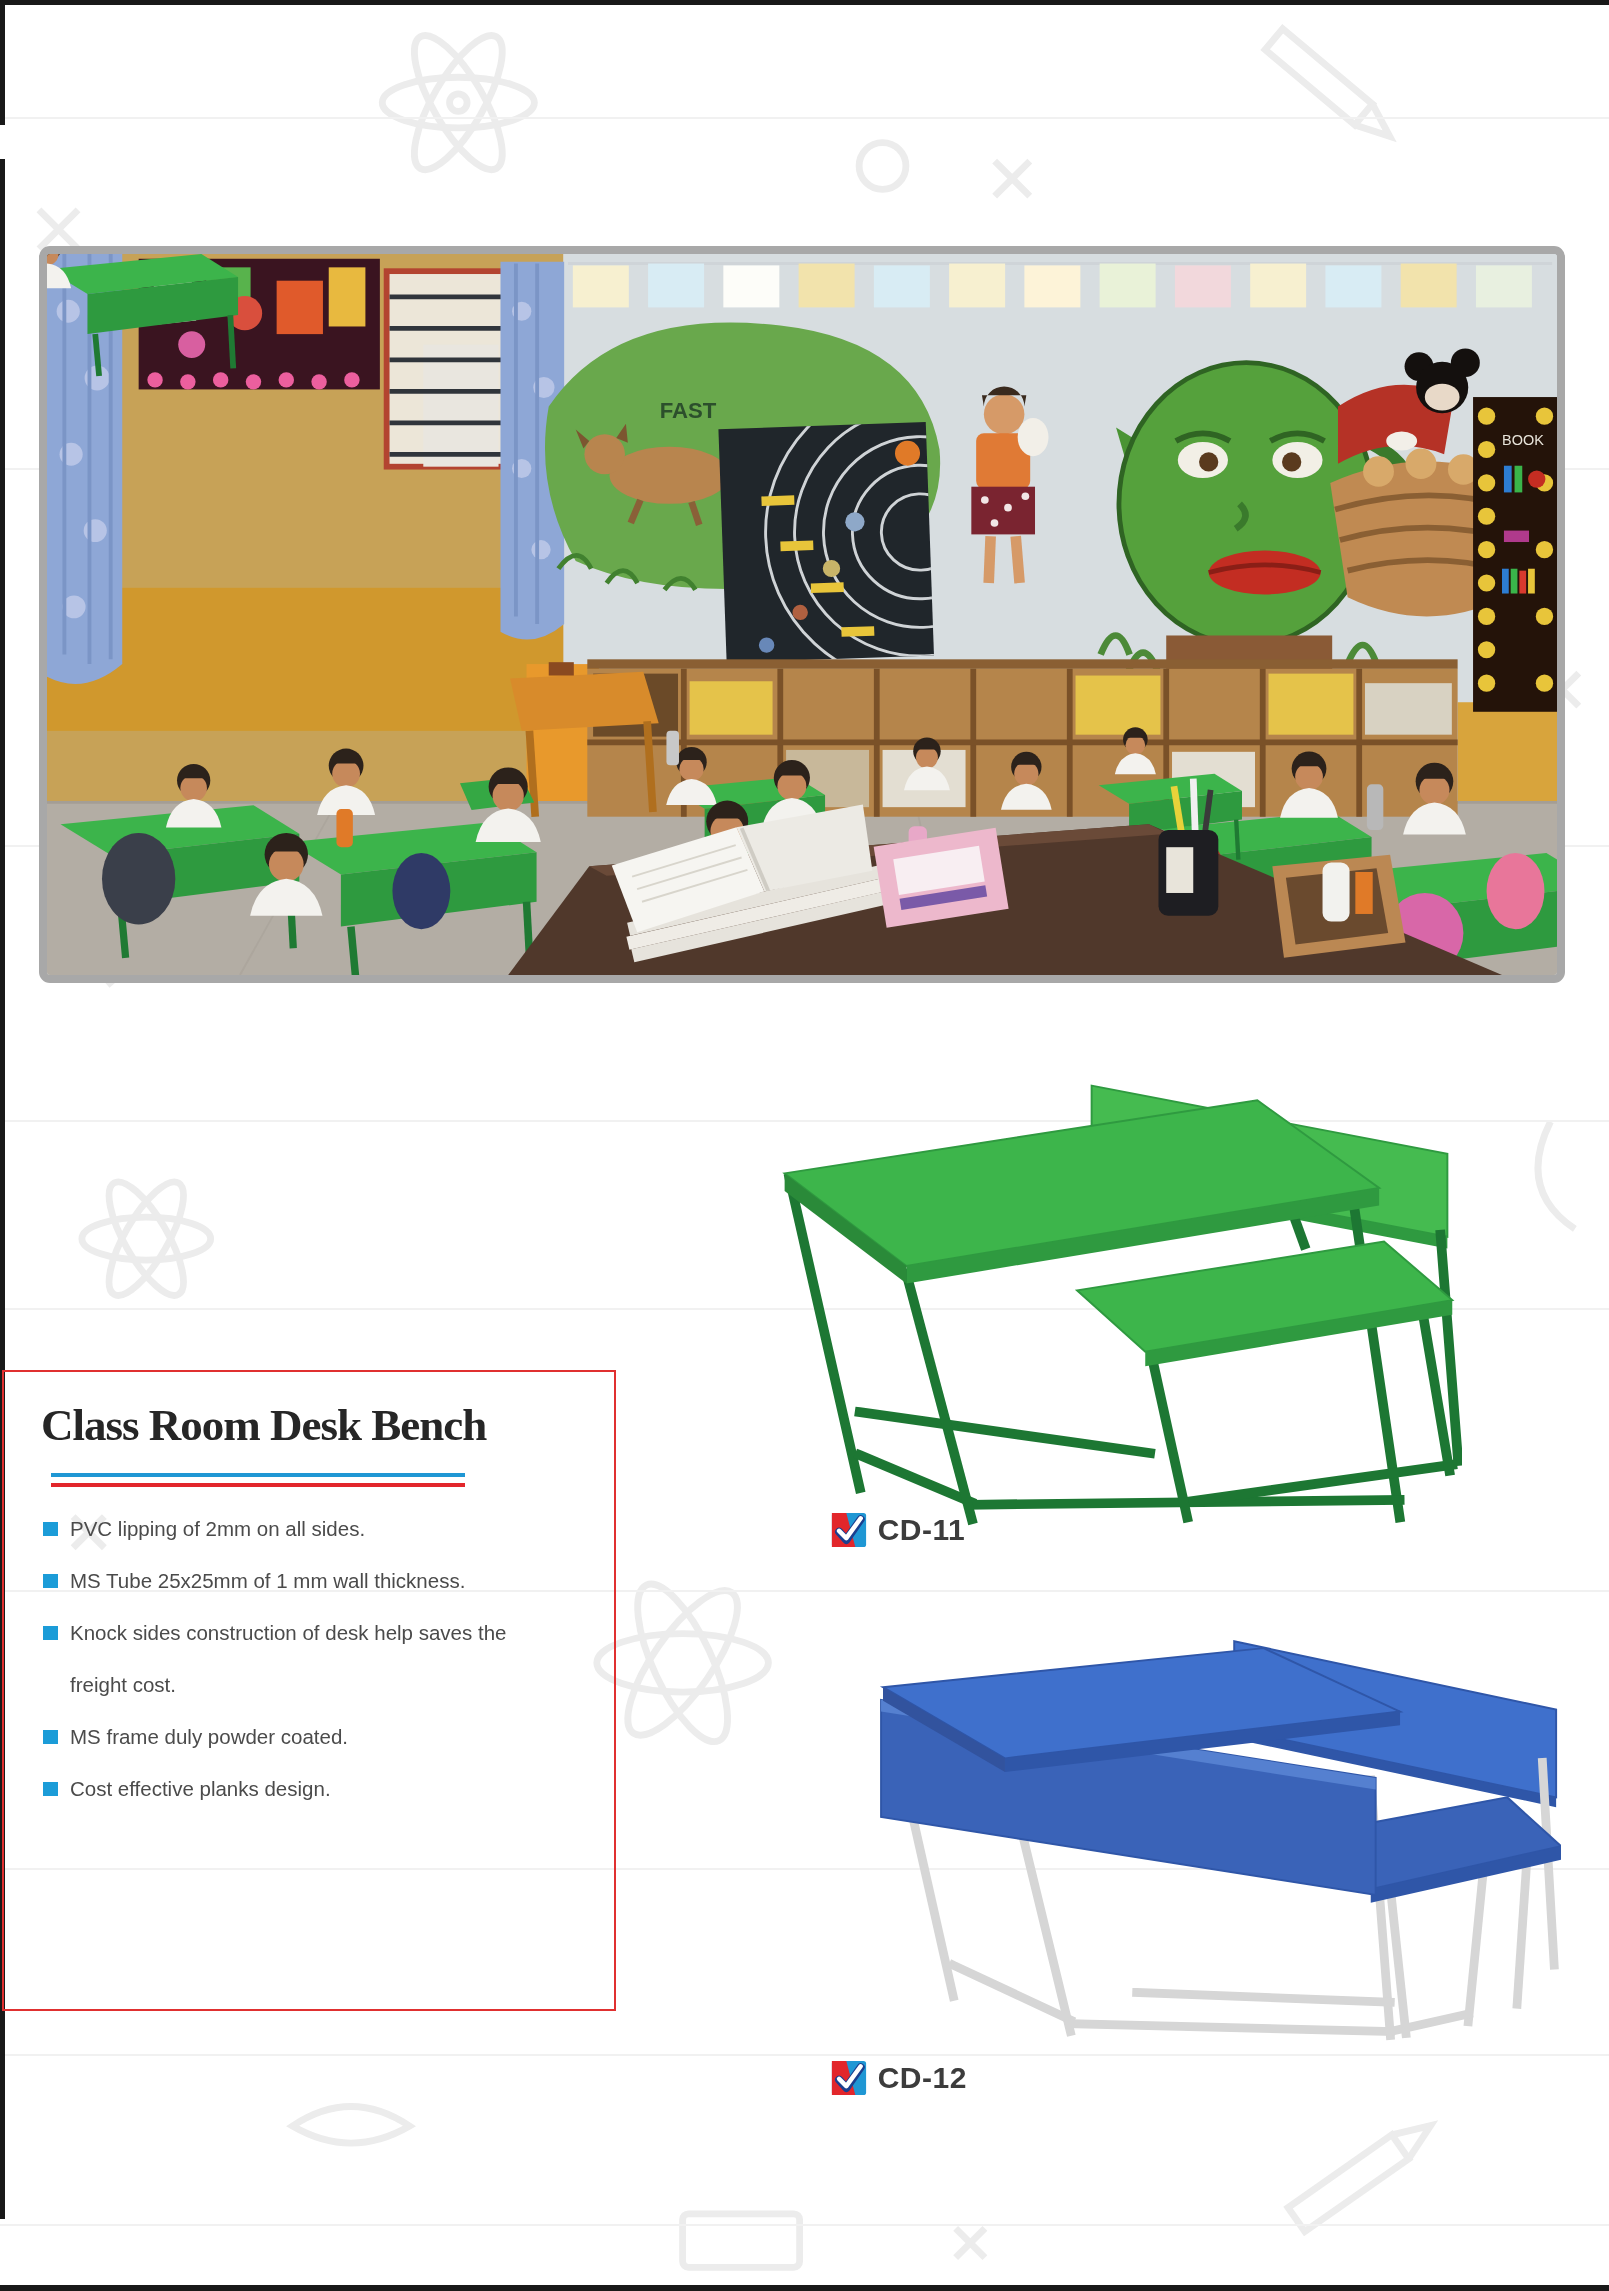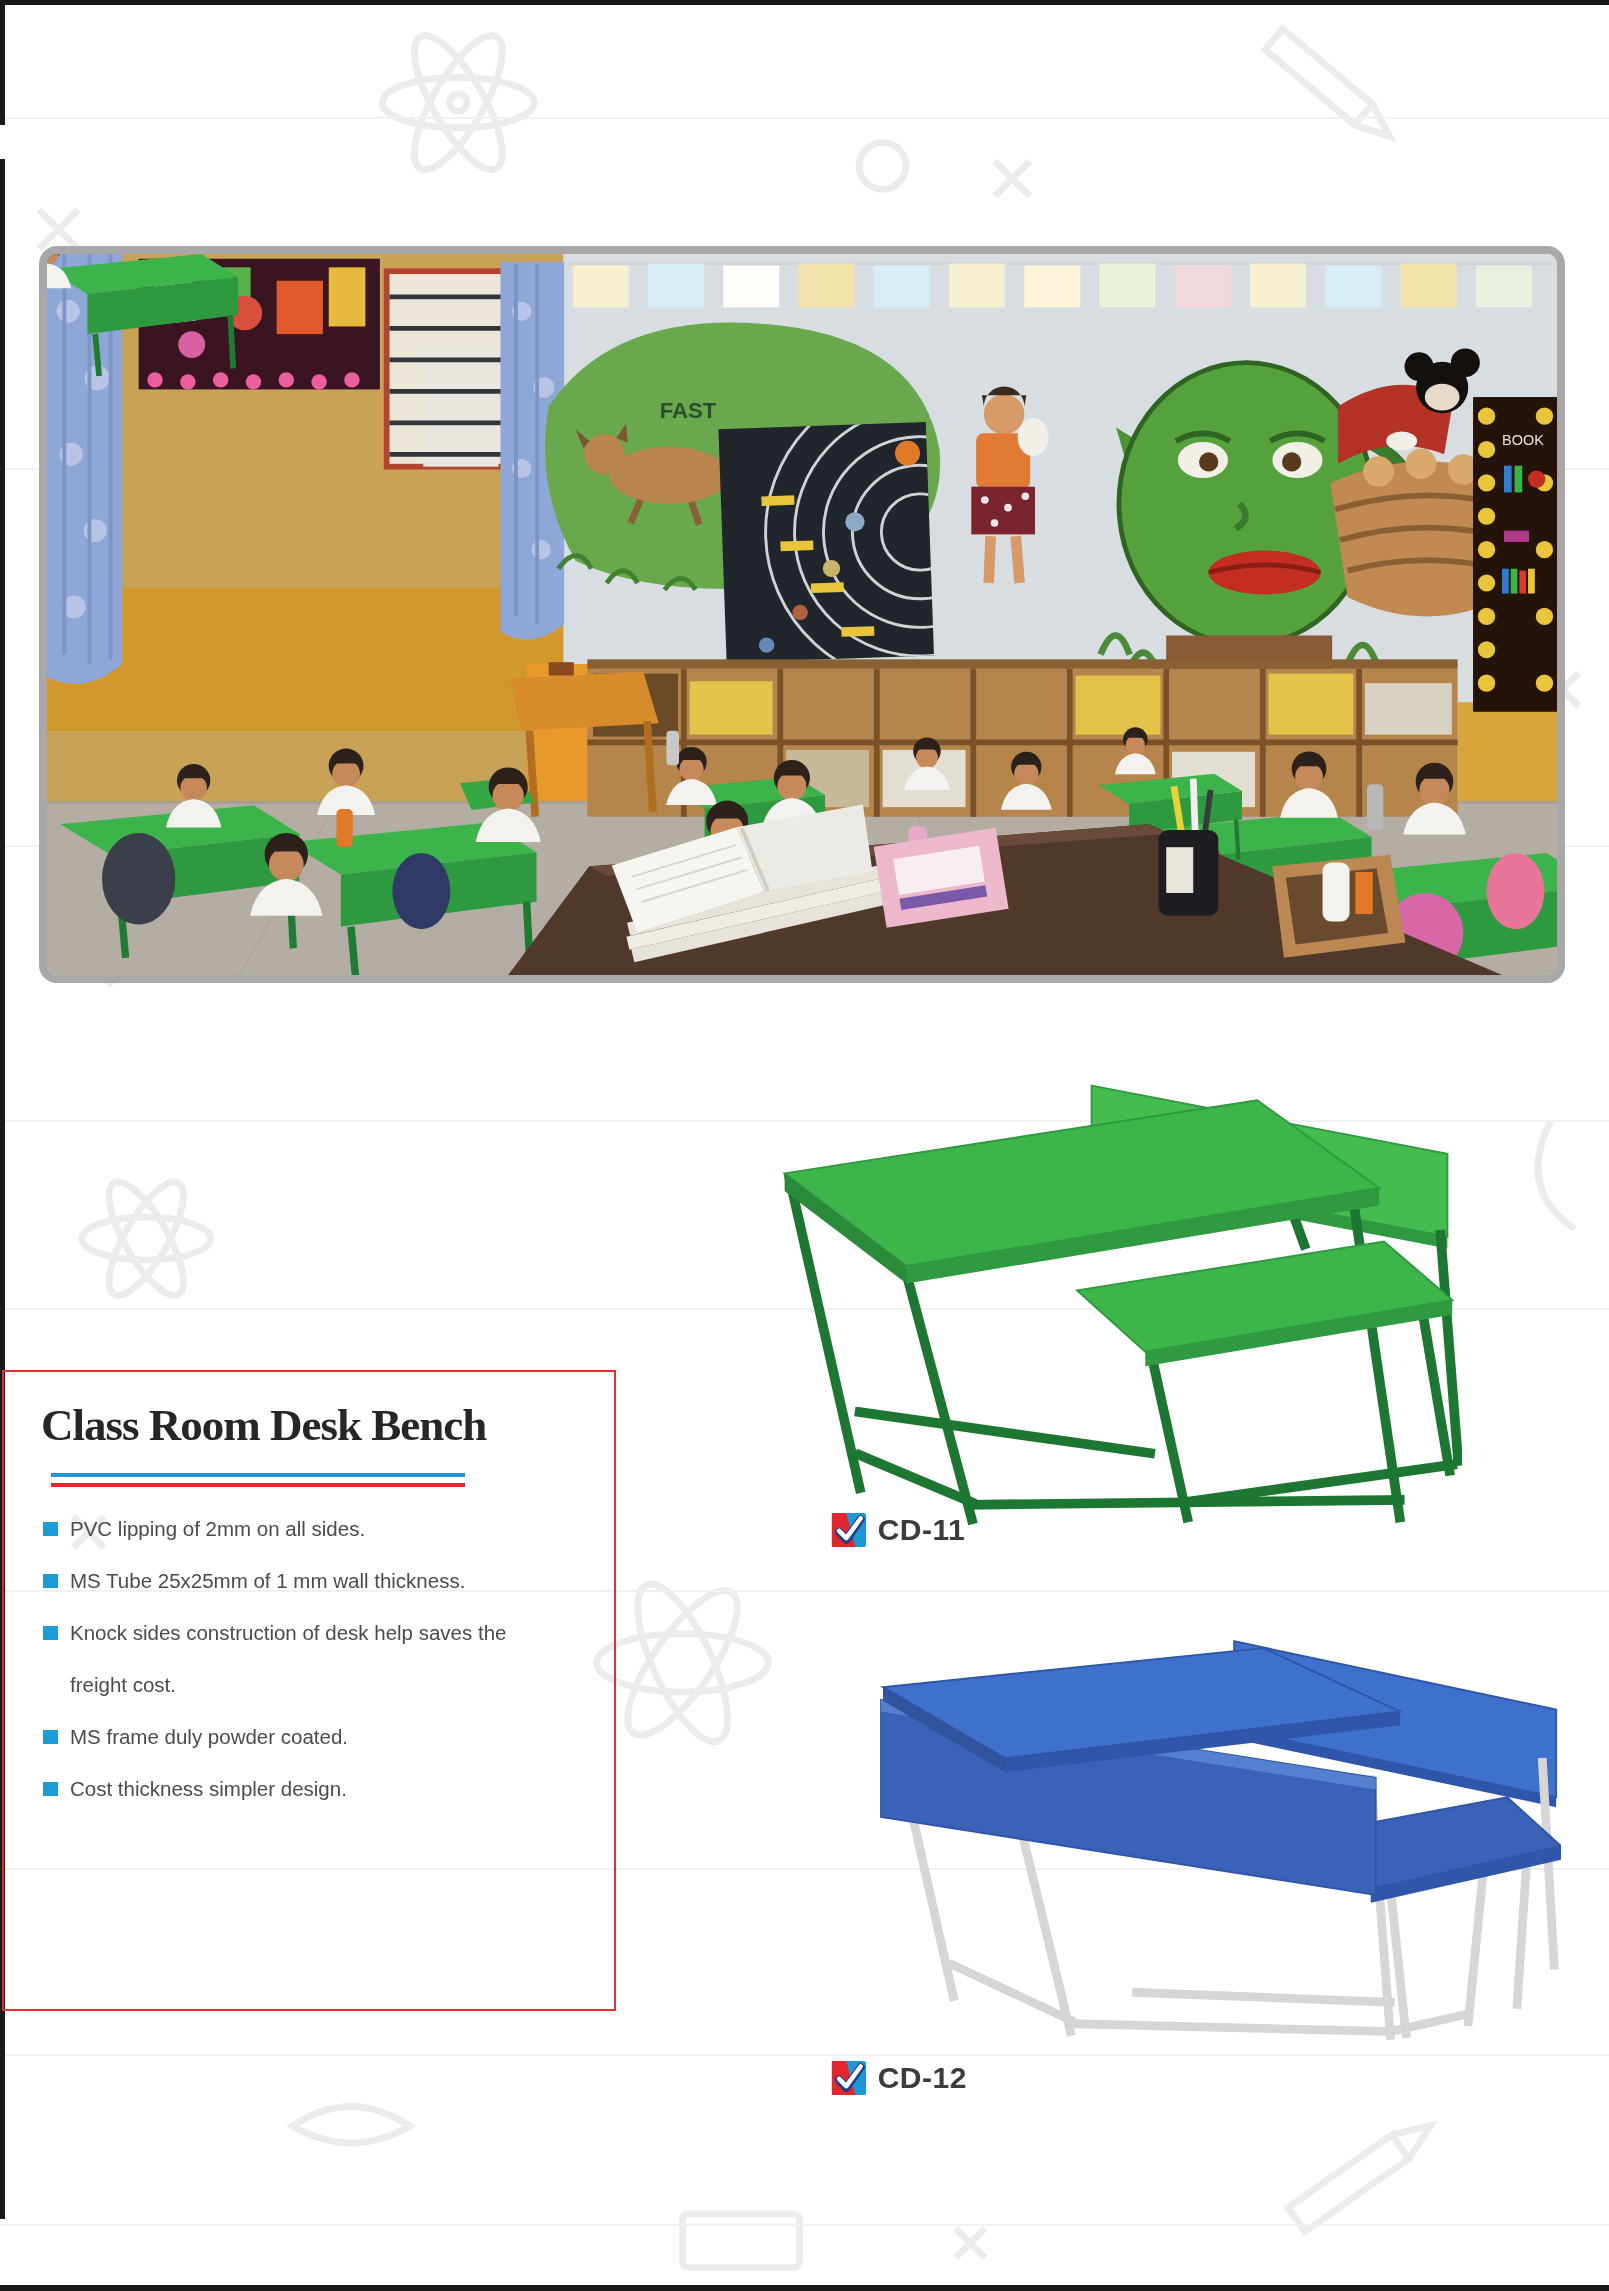--- a/index.html
+++ b/index.html
@@ -13,21 +13,21 @@
   
   .edge{position:absolute;background:#191919;}
   .edge.top{left:0;top:0;width:1609px;height:4.9px;}
   .edge.left-a{left:0;top:0;width:4.9px;height:125px;}
   .edge.left-b{left:0;top:159px;width:4.9px;height:2060px;}
   .edge.bottom{left:0;top:2285px;width:1609px;height:6.8px;}
 
   
   .photo{
     position:absolute;left:39px;top:246px;width:1526px;height:737px;
-    border:8.8px solid #a8a8a8;border-radius:18px;box-sizing:border-box;
+    border:8.8px solid #a8a8a8;border-radius:11px;box-sizing:border-box;
     overflow:hidden;background:#d7dde0;
   }
   .photo svg{display:block;width:100%;height:100%;}
 
   
   .title-block{position:absolute;left:0;top:1063px;width:507px;height:137px;}
   .bar{position:absolute;top:15.6px;height:80px;width:12.7px;}
   .bar.blue{left:66px;}
   .bar.red{left:81px;}
   .tb-title{position:absolute;left:111px;top:3.9px;font-size:35px;font-weight:bold;color:#3a3a3a;letter-spacing:0.5px;white-space:nowrap;}
@@ -522,21 +522,21 @@
       </li>
       <li>
         <span class="blt" style="background:#1b9cd8"></span>
         <div class="blines">
             <div>MS frame duly powder coated.</div>
           </div>
       </li>
       <li>
         <span class="blt" style="background:#1b9cd8"></span>
         <div class="blines">
-            <div>Cost thickness simpler design.</div>
+            <div>Cost effective planks design.</div>
           </div>
       </li>
     </ul>
   </div>
 
   <div class="product" style="left:844px;top:1614px;width:717px;height:439px">
     <svg viewBox="0 0 735 450">
       <g stroke-linecap="square">
 
         <polygon points="400,28 730,98 730,188 400,118" fill="#3f70cc" stroke="#2f56a8" stroke-width="2"></polygon>

